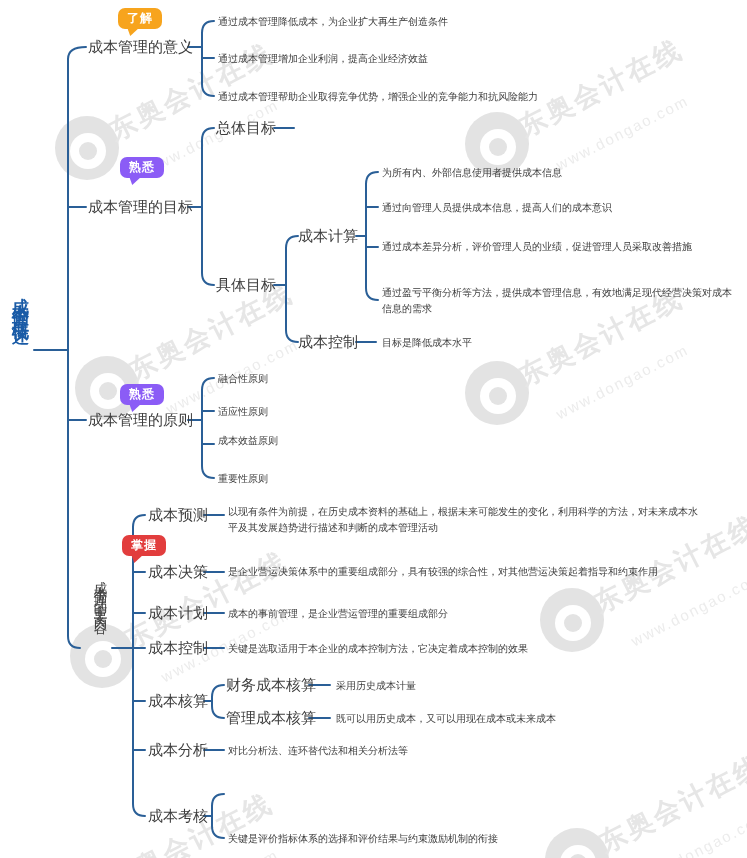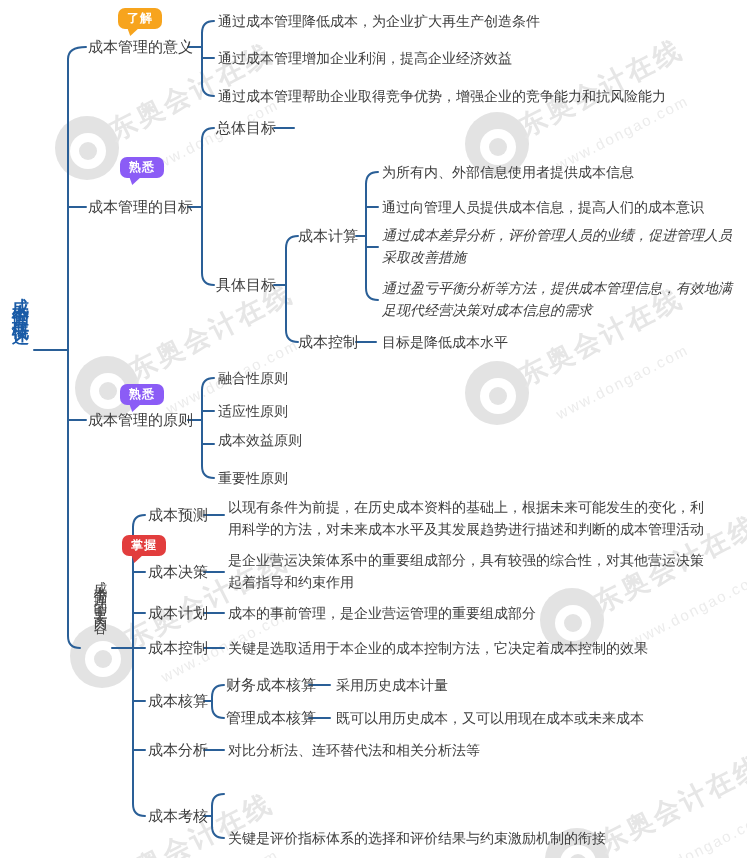--- a/index.html
+++ b/index.html
@@ -16,39 +16,39 @@
   .wm-logo{position:absolute;left:0px;top:76px;width:64px;height:64px;border-radius:50%;
     background:#e3e3e3;}
   .wm-logo::before{content:"";position:absolute;left:15px;top:17px;width:36px;height:36px;
     border-radius:50%;background:#ffffff;}
   .wm-logo::after{content:"";position:absolute;left:24px;top:26px;width:18px;height:18px;
     border-radius:50%;background:#e3e3e3;}
   
   svg.lines{position:absolute;left:0;top:0;z-index:1;}
   svg.lines path{stroke:#2a5f97;stroke-width:2;fill:none;stroke-linecap:round;}
   
-  .node{position:absolute;z-index:2;font-size:14px;line-height:1.5;transform:translateY(-50%);
+  .node{position:absolute;z-index:2;font-size:10px;line-height:1.5;transform:translateY(-50%);
     white-space:nowrap;}
   .para{white-space:normal;line-height:1.55;}
   .topic{font-size:15px;}
   .root-title{position:absolute;z-index:2;left:9px;top:284px;writing-mode:vertical-rl;
     text-orientation:upright;font-size:17px;font-weight:bold;color:#1a5ba6;letter-spacing:6px;}
   .vlabel{position:absolute;z-index:2;left:91px;top:570px;writing-mode:vertical-rl;
     text-orientation:upright;font-size:13.5px;letter-spacing:5px;transform:none;}
   
   .badge{position:absolute;z-index:3;padding:4px 9px 5px 9px;border-radius:7px;color:#fff;
     font-size:12px;font-weight:bold;letter-spacing:1px;line-height:1;}
   .badge .tail{position:absolute;left:9px;bottom:-7px;width:13px;height:9px;background:inherit;
     clip-path:polygon(0 0,100% 0,25% 100%);}
   .badge-orange{background:#f7a41d;}
   .badge-purple{background:#8b5cf6;}
   .badge-red{background:#e23d3d;margin-left:44px;}
   
   .w450{width:450px;}
-  .w352{width:352px;font-style:italic;}
+  .w352{width:352px;}
   .w478{width:478px;}
   .w470{width:470px;}
 </style>
 </head>
 <body>
 
 <div id="canvas">
 
   <div class="wm" style="left:55px;top:40px">
     <span class="wm-logo"></span>

